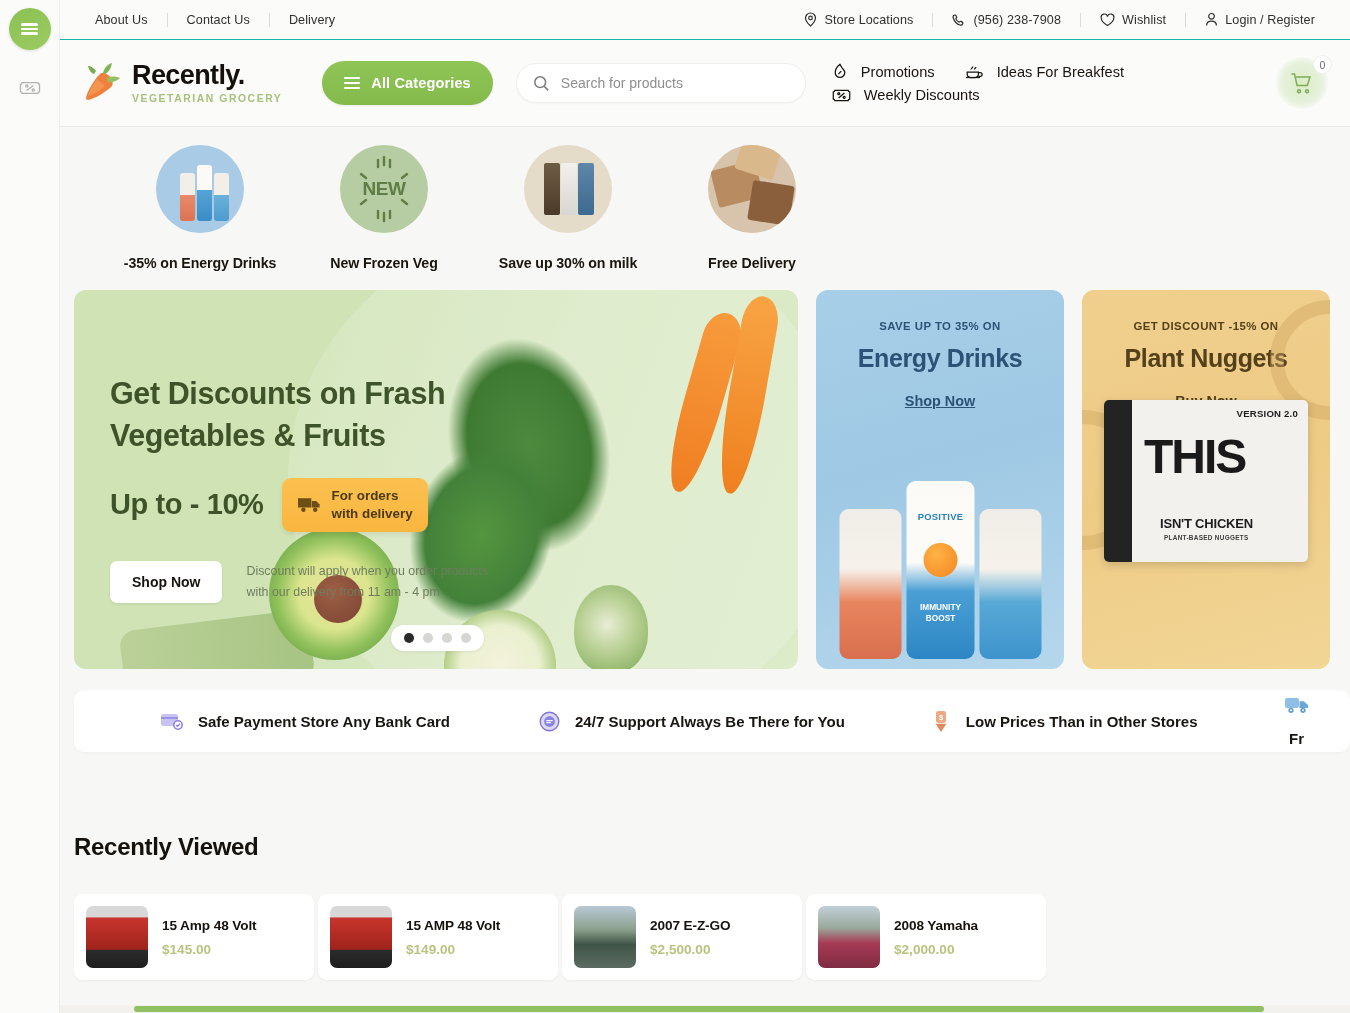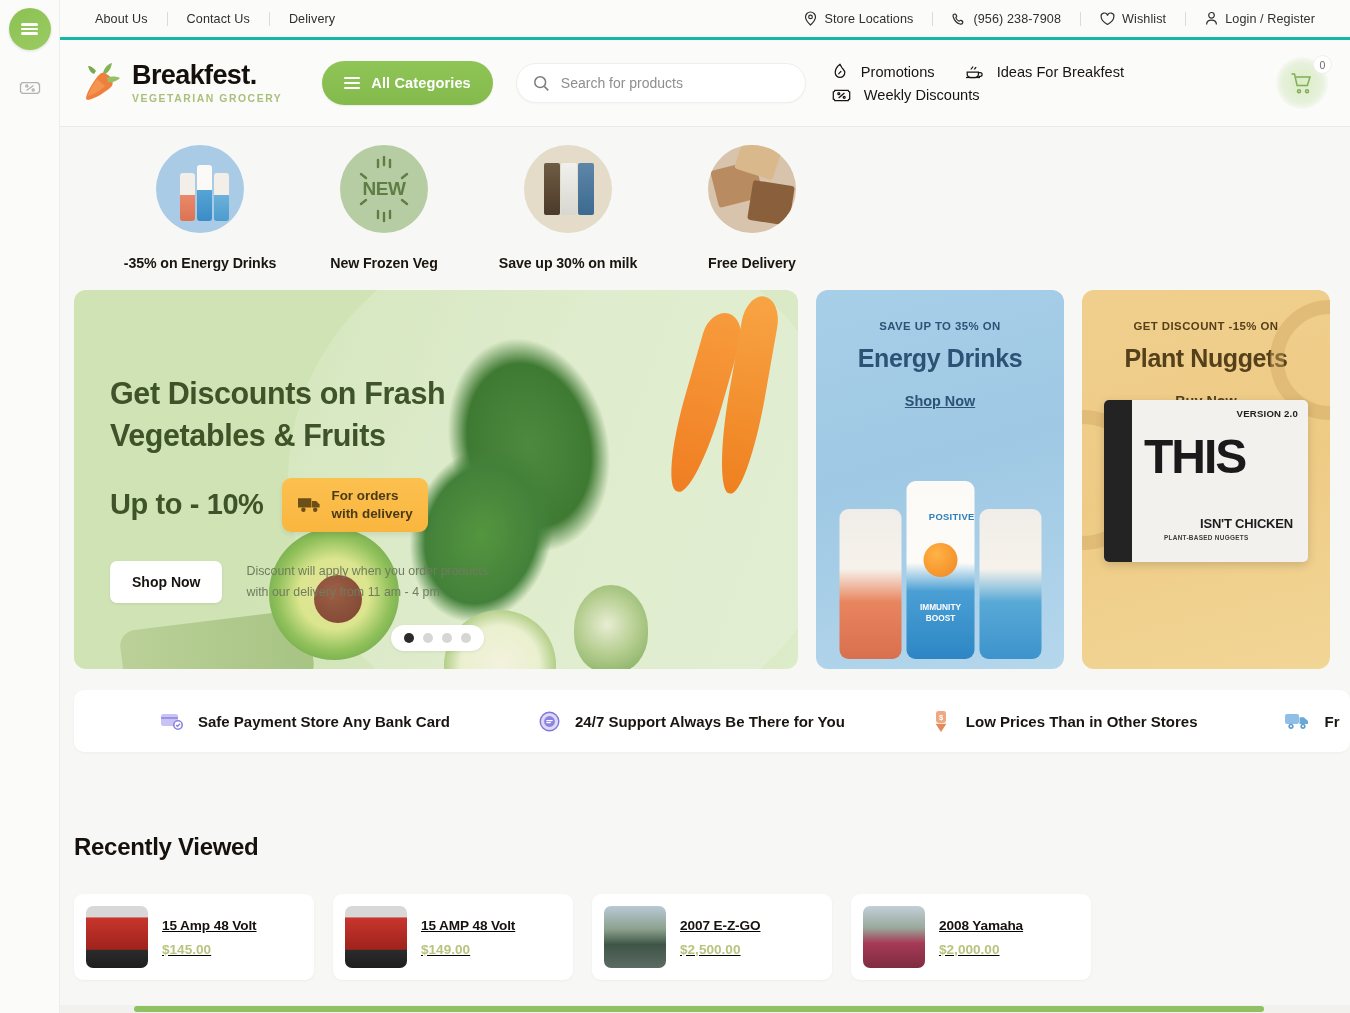--- a/index.html
+++ b/index.html
@@ -22,21 +22,21 @@
     background: linear-gradient(145deg,#8cc152,#9acb63);
     display: flex; align-items: center; justify-content: center;
     cursor: pointer; box-shadow: 0 1px 3px rgba(0,0,0,.12);
   }
   .rail-burger .bar { display:block; width:17px; height:2.4px; background:#fff; border-radius:2px; margin:2.2px 0; }
   .rail-ticket { margin-top: 30px; opacity:.5; }
 
   
   .topbar {
     position: absolute; left: 60px; top: 0; width: 1290px; height: 40px;
-    background: #fbfbfa; border-bottom: 3px solid #14b8a6;
+    background: #fbfbfa; border-bottom: 1px solid #14b8a6;
     display: flex; align-items: center; justify-content: space-between;
     padding: 0 16px 0 16px; font-size: 12.6px; color: #2f2f2f;
   }
   .topbar-left, .topbar-right { display: flex; align-items: center; }
   .tb-item { padding: 0 19px; display:flex; align-items:center; gap:7px; cursor:pointer; white-space:nowrap; letter-spacing:.1px;}
   .tb-sep { width:1px; height:14px; background:#dddbd6; }
 
   
   .header {
     position: absolute; left: 60px; top: 40px; width: 1290px; height: 87px;
@@ -149,44 +149,44 @@
   .sb-title { text-align:center; font-size:25px; font-weight:700; margin-top:12px; letter-spacing:-.4px;}
   .sb-link { text-align:center; font-size:14.4px; font-weight:600; margin-top:20px; text-decoration:underline; cursor:pointer; }
   .sb-blue .sb-kicker,.sb-blue .sb-title,.sb-blue .sb-link { color:#2c5375; }
   .sb-yellow .sb-kicker,.sb-yellow .sb-title,.sb-yellow .sb-link { color:#54401a; }
 
   .cans { position:absolute; left:50%; transform:translateX(-50%); bottom:10px; width:205px; height:180px;}
   .can { position:absolute; border-radius:9px; bottom:0; }
   .can-l { left:2px; width:62px; height:150px; background:linear-gradient(180deg,#f0ede8 0%,#f6f2eb 40%,#e8855f 62%, #d96f4e 100%); }
   .can-c { left:69px; width:68px; height:178px; background:linear-gradient(180deg,#fbfaf7 0%,#fcfbf8 46%,#4a9fd4 62%,#2d86c4 100%); z-index:3;}
   .can-r { left:142px; width:62px; height:150px; background:linear-gradient(180deg,#f0ede8 0%,#f6f2eb 40%,#58a9d6 62%,#3d93cc 100%); }
-  .can-c-label { position:absolute; top:30px; left:0; right:0; text-align:right; font-size:9.4px; font-weight:800; color:#2b7fba; letter-spacing:.3px;}
+  .can-c-label { position:absolute; top:30px; left:0; right:0; text-align:center; font-size:9.4px; font-weight:800; color:#2b7fba; letter-spacing:.3px;}
   .can-fruit { position:absolute; top:62px; left:50%; transform:translateX(-50%); width:34px; height:34px; border-radius:50%; background:radial-gradient(circle at 38% 34%, #ffb347, #f1851f);}
   .can-c-bot { position:absolute; bottom:36px; left:0; right:0; text-align:center; font-size:8.3px; font-weight:800; color:#fff; line-height:1.26;}
 
   .nugpack { position:absolute; left:22px; top:110px; width:204px; height:162px; background:#f3f1ee; border-radius:5px; box-shadow:0 3px 10px rgba(0,0,0,.16); overflow:hidden;}
   .nug-side { position:absolute; left:0; top:0; width:28px; height:100%; background:#232323;}
   .nug-ver { position:absolute; right:10px; top:8px; font-size:9.6px; font-weight:800; color:#1d1d1d; letter-spacing:.2px;}
   .nug-this { position:absolute; left:40px; top:38px; font-size:48px; font-weight:900; color:#1a1a1a; letter-spacing:-2px; line-height:.8;}
-  .nug-sub { position:absolute; left:56px; top:116px; font-size:13px; font-weight:800; color:#1d1d1d; letter-spacing:-.2px;margin-left:40px;}
+  .nug-sub { position:absolute; left:56px; top:116px; font-size:13px; font-weight:800; color:#1d1d1d; letter-spacing:-.2px;}
   .nug-sub2 { position:absolute; left:60px; top:134px; font-size:6.4px; font-weight:700; color:#3d3d3d; letter-spacing:.3px;}
   .nug-swirl { position:absolute; border:14px solid rgba(205,165,95,.42); border-radius:50%; }
 
   
   .features {
     position:absolute; left:74px; top:690px; width:1276px; height:62px;
     background:#fff; border-radius:10px; display:flex; align-items:center;
     box-shadow:0 1px 3px rgba(0,0,0,.04); overflow:hidden;
   }
   .feat { display:flex; align-items:center; gap:15px; font-size:15px; font-weight:700; color:#191510; white-space:nowrap; }
-  .f1 { margin-left:86px; } .f2 { margin-left:89px; } .f3 { margin-left:86px; } .f4 { margin-left:86px; }
+  .f1 { margin-left:86px; } .f2 { margin-left:89px; } .f3 { margin-left:86px; } .f4 { margin-left:86px;flex-direction:column; }
 
   
   .rv-title { position:absolute; left:74px; top:833px; font-size:24px; font-weight:700; color:#15110c; letter-spacing:-.3px;}
-  .rv-row { position:absolute; left:74px; top:894px; display:flex; gap:19px;text-decoration:underline; }
+  .rv-row { position:absolute; left:74px; top:894px; display:flex; gap:4px; }
   .rv-card {
     width:240px; height:86px; background:#fff; border-radius:9px;
     display:flex; align-items:center; padding:10px 12px; gap:14px;
     box-shadow:0 1px 3px rgba(0,0,0,.045); cursor:pointer;
   }
   .rv-thumb { width:62px; height:62px; border-radius:7px; flex:0 0 62px; overflow:hidden; position:relative; }
   .rv-name { font-size:13.6px; font-weight:700; color:#16120d; letter-spacing:-.1px; white-space:nowrap;}
   .rv-price { font-size:13.6px; font-weight:700; color:#b8c47e; margin-top:9px;}
 
   .th-charger { background: linear-gradient(180deg,#d8d8d8 0%,#d8d8d8 18%,#c8352c 19%,#9e231c 70%,#2b2b2b 71%,#1e1e1e 100%); }
@@ -285,21 +285,21 @@
       <div class="logo-carrot">
         <svg width="40" height="44" viewBox="0 0 40 44">
           <path d="M17 14c-4 4-12 16-13 23 0 1 1 2 2 2 7-1 19-9 23-13 3-3 2-9-3-12-5-3-6-3-9 0z" fill="#ef7f3d"></path>
           <path d="M15 18c-3 4-8 12-9 17 5-1 13-6 17-10" fill="#f4954f"></path>
           <path d="M21 12c1-5 5-9 9-10-1 5-3 9-7 11z" fill="#82b356"></path>
           <path d="M25 17c4-2 9-2 13 0-3 3-8 5-12 4z" fill="#93c163"></path>
           <path d="M14 10c-2-3-5-5-8-5 1 4 3 7 6 8z" fill="#7aa94f"></path>
         </svg>
       </div>
       <div>
-        <div class="logo-txt-main">Breakfest.</div>
+        <div class="logo-txt-main">Recently.</div>
         <div class="logo-txt-sub">VEGETARIAN GROCERY</div>
       </div>
     </div>
 
     <div class="allcats">
       <span>
         <span class="bl"></span>
           <span class="bl"></span>
           <span class="bl"></span>
       </span>

